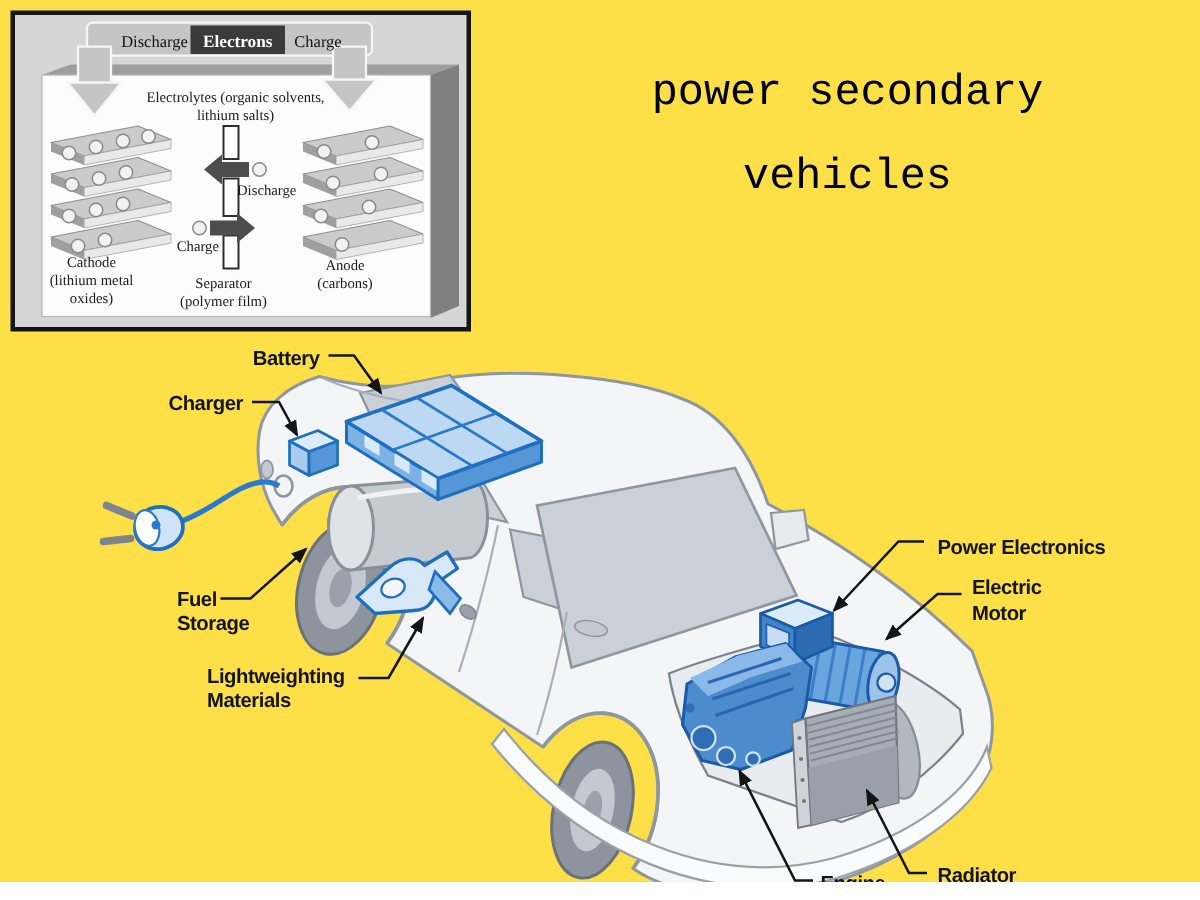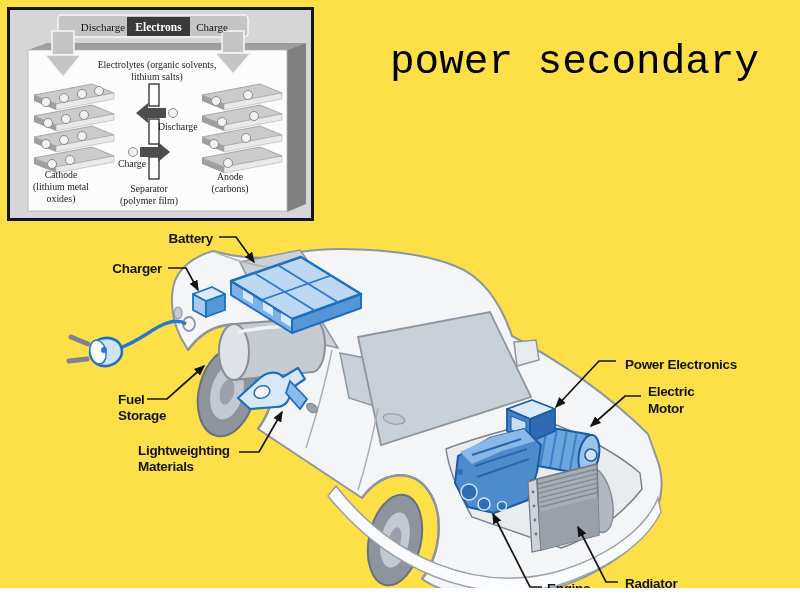--- a/index.html
+++ b/index.html
@@ -1,21 +1,21 @@
 <!DOCTYPE html>
 <html style="--component-outline: #1f6fc0; --component-fill: #5b9bd8; --component-fill-light: #cfe3f6; --car-body: #f4f5f7; --car-outline: #8f96a0; --glass: #c9d0d8; --label-ink: #141414; --inset-bg: #d6d6d6; --inset-band: #c5c5c5; --electrons-bg: #3a3a3a; --metal-gray: #a6adb5; --title-ink: #000000;"><head>
 <meta charset="utf-8">
 <style>
   html,body{margin:0;padding:0;background:#fff;}
   #stage{position:relative;width:800px;height:588px;background:#fde047;overflow:hidden;
          font-family:"Liberation Sans",sans-serif;}
   #scene{position:absolute;left:0;top:0;}
   
-  #title{position:absolute;left:390px;top:34px;width:350px;text-align:left;
-         font-family:"Liberation Mono",monospace;font-size:41px;line-height:56px;
+  #title{position:absolute;left:390px;top:34px;width:350px;text-align:center;
+         font-family:"Liberation Mono",monospace;font-size:29px;line-height:56px;
          color:var(--title-ink,#000);white-space:nowrap;}
   
   .car-label{font-family:"Liberation Sans",sans-serif;font-weight:bold;font-size:13.5px;
              letter-spacing:-0.3px;fill:var(--label-ink,#141414);}
   .inset-small{font-family:"Liberation Serif",serif;font-size:9.8px;fill:#1c1c1c;}
   .inset-flow{font-family:"Liberation Serif",serif;font-size:11px;fill:#111;}
   .inset-flow-bold{font-family:"Liberation Serif",serif;font-size:11.5px;font-weight:bold;fill:#fff;}
   .leader{stroke:var(--label-ink,#141414);stroke-width:1.7;fill:none;}
 </style>
 </head>
@@ -308,15 +308,16 @@
     <text x="625" y="369" class="car-label">Power Electronics</text>
     <text x="648" y="396" class="car-label">Electric</text>
     <text x="648" y="413" class="car-label">Motor</text>
     <text x="547" y="593" class="car-label">Engine</text>
     <text x="625" y="588" class="car-label">Radiator</text>
   </g>
 </svg>
 
 <div id="title">
   <div>power secondary</div>
+  <div>vehicles</div>
 </div>
 
 </div>
 
 </body></html>

